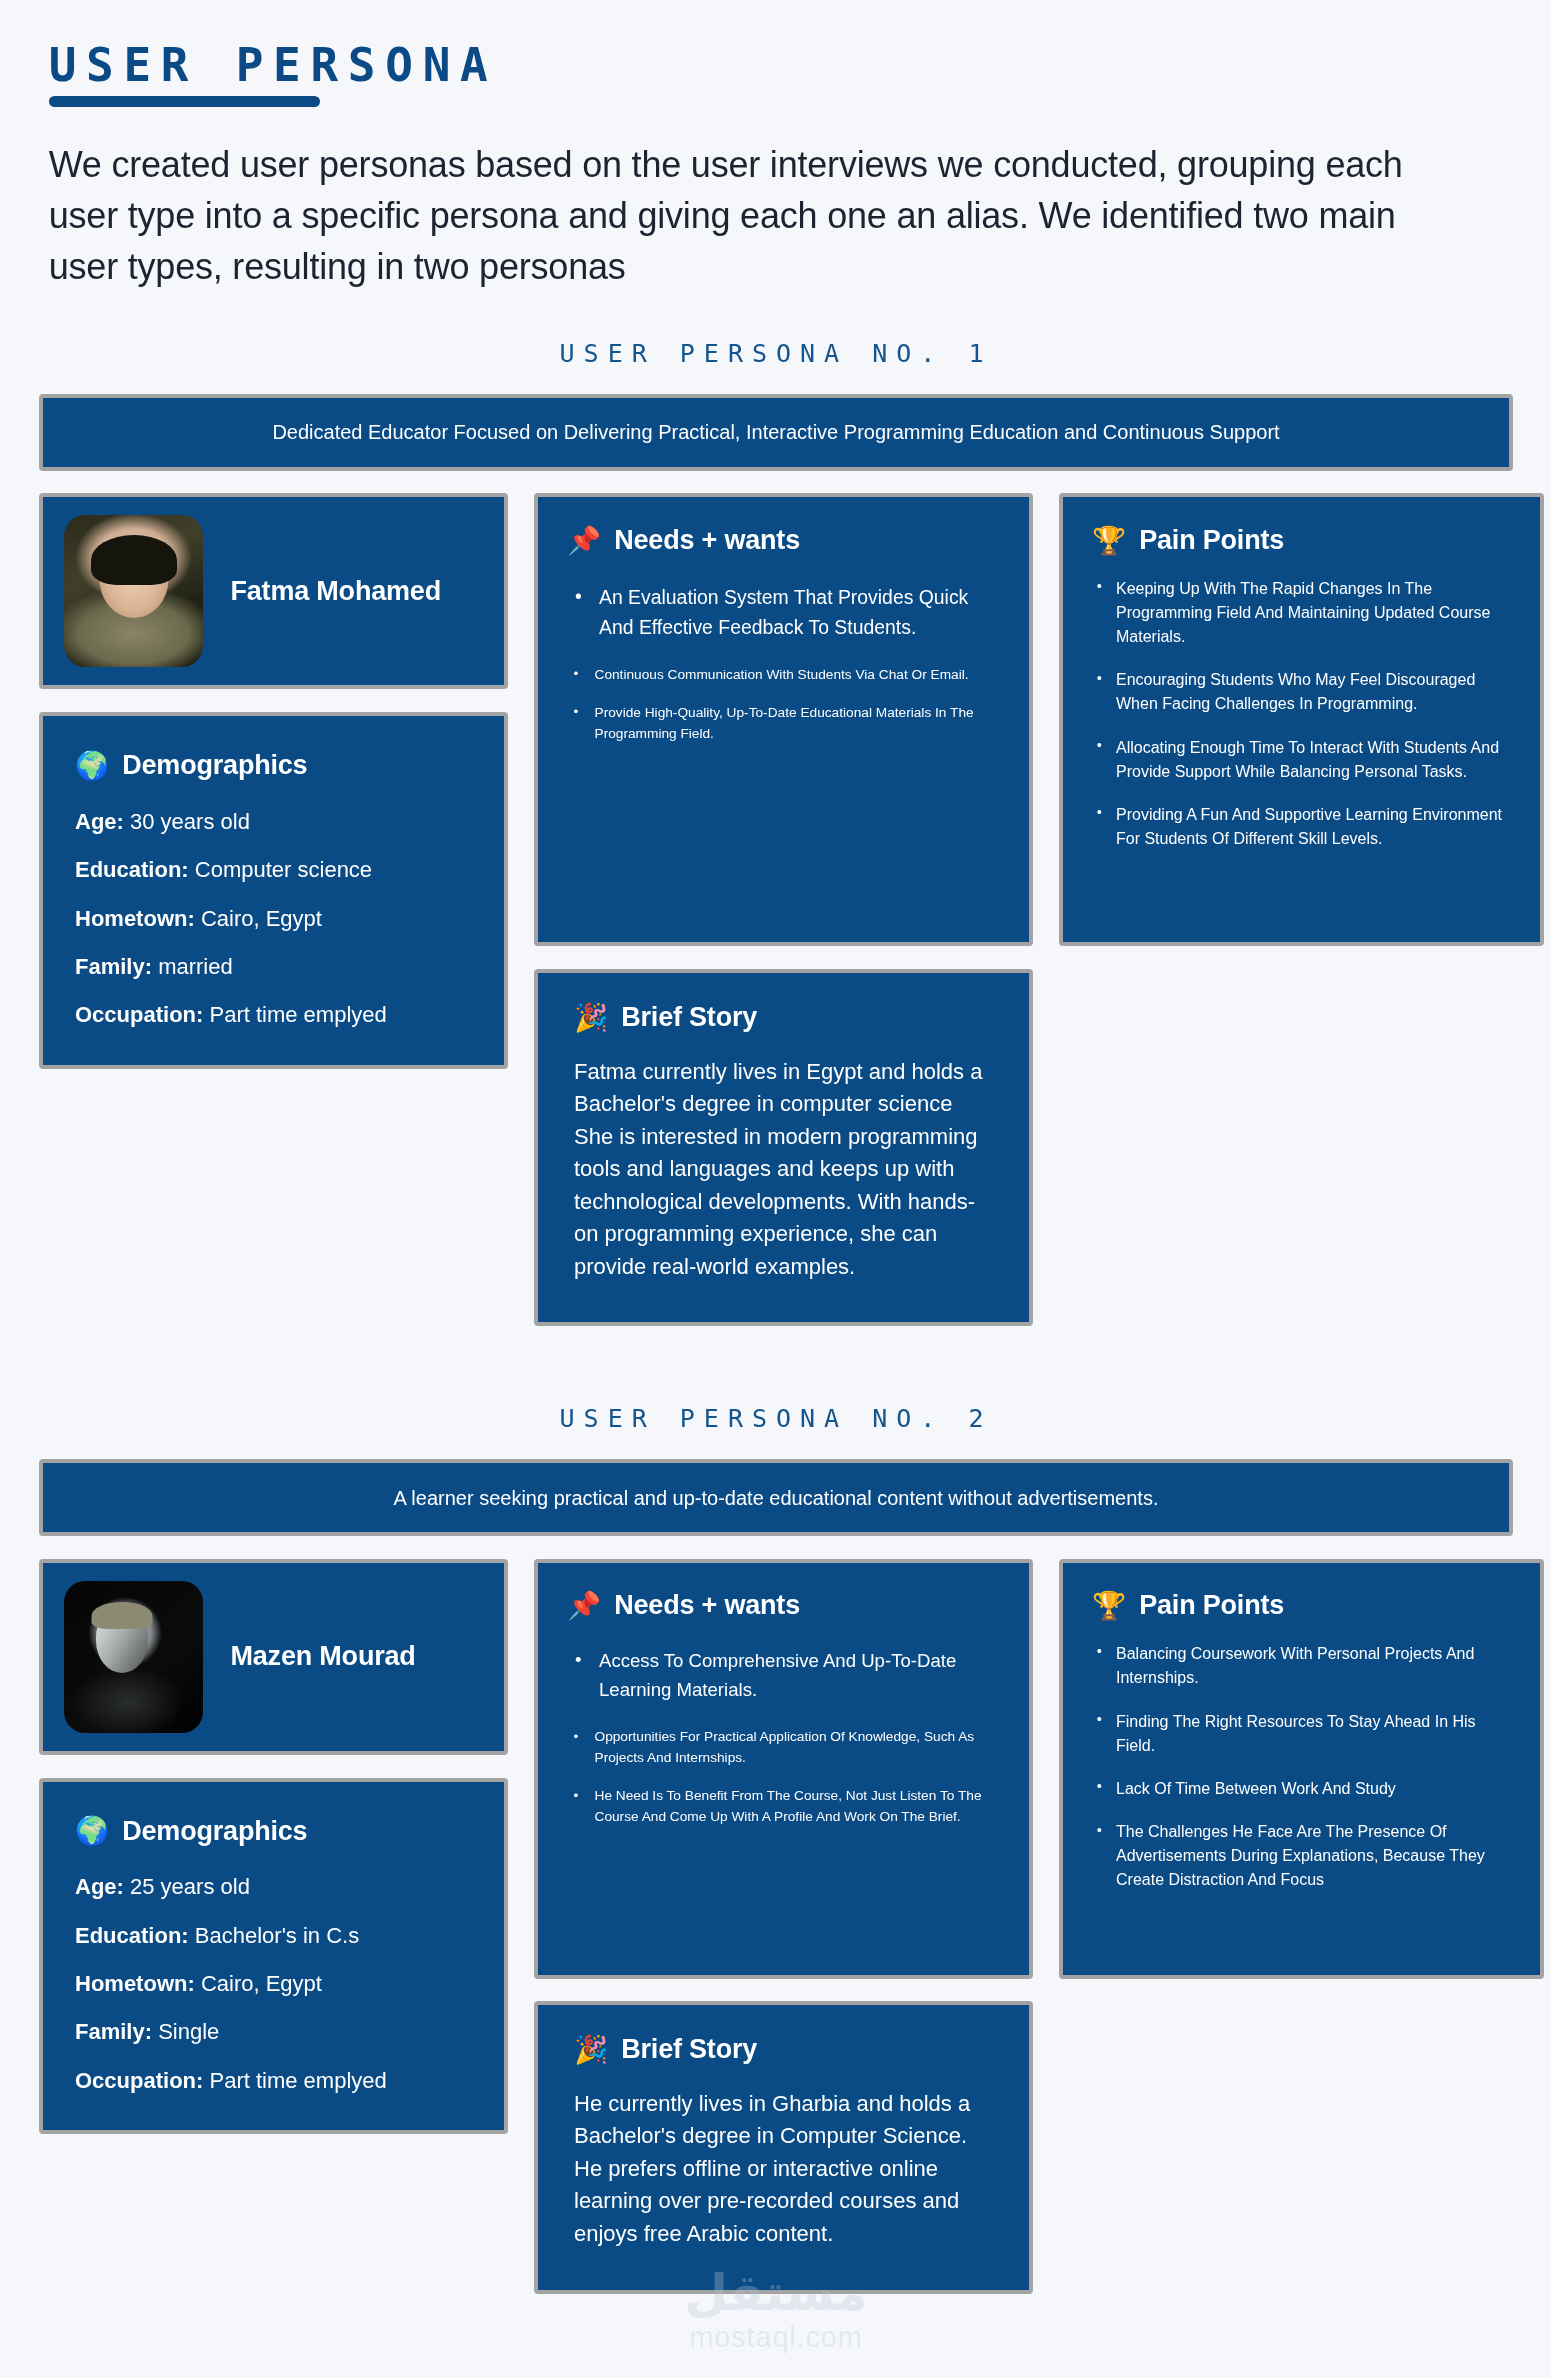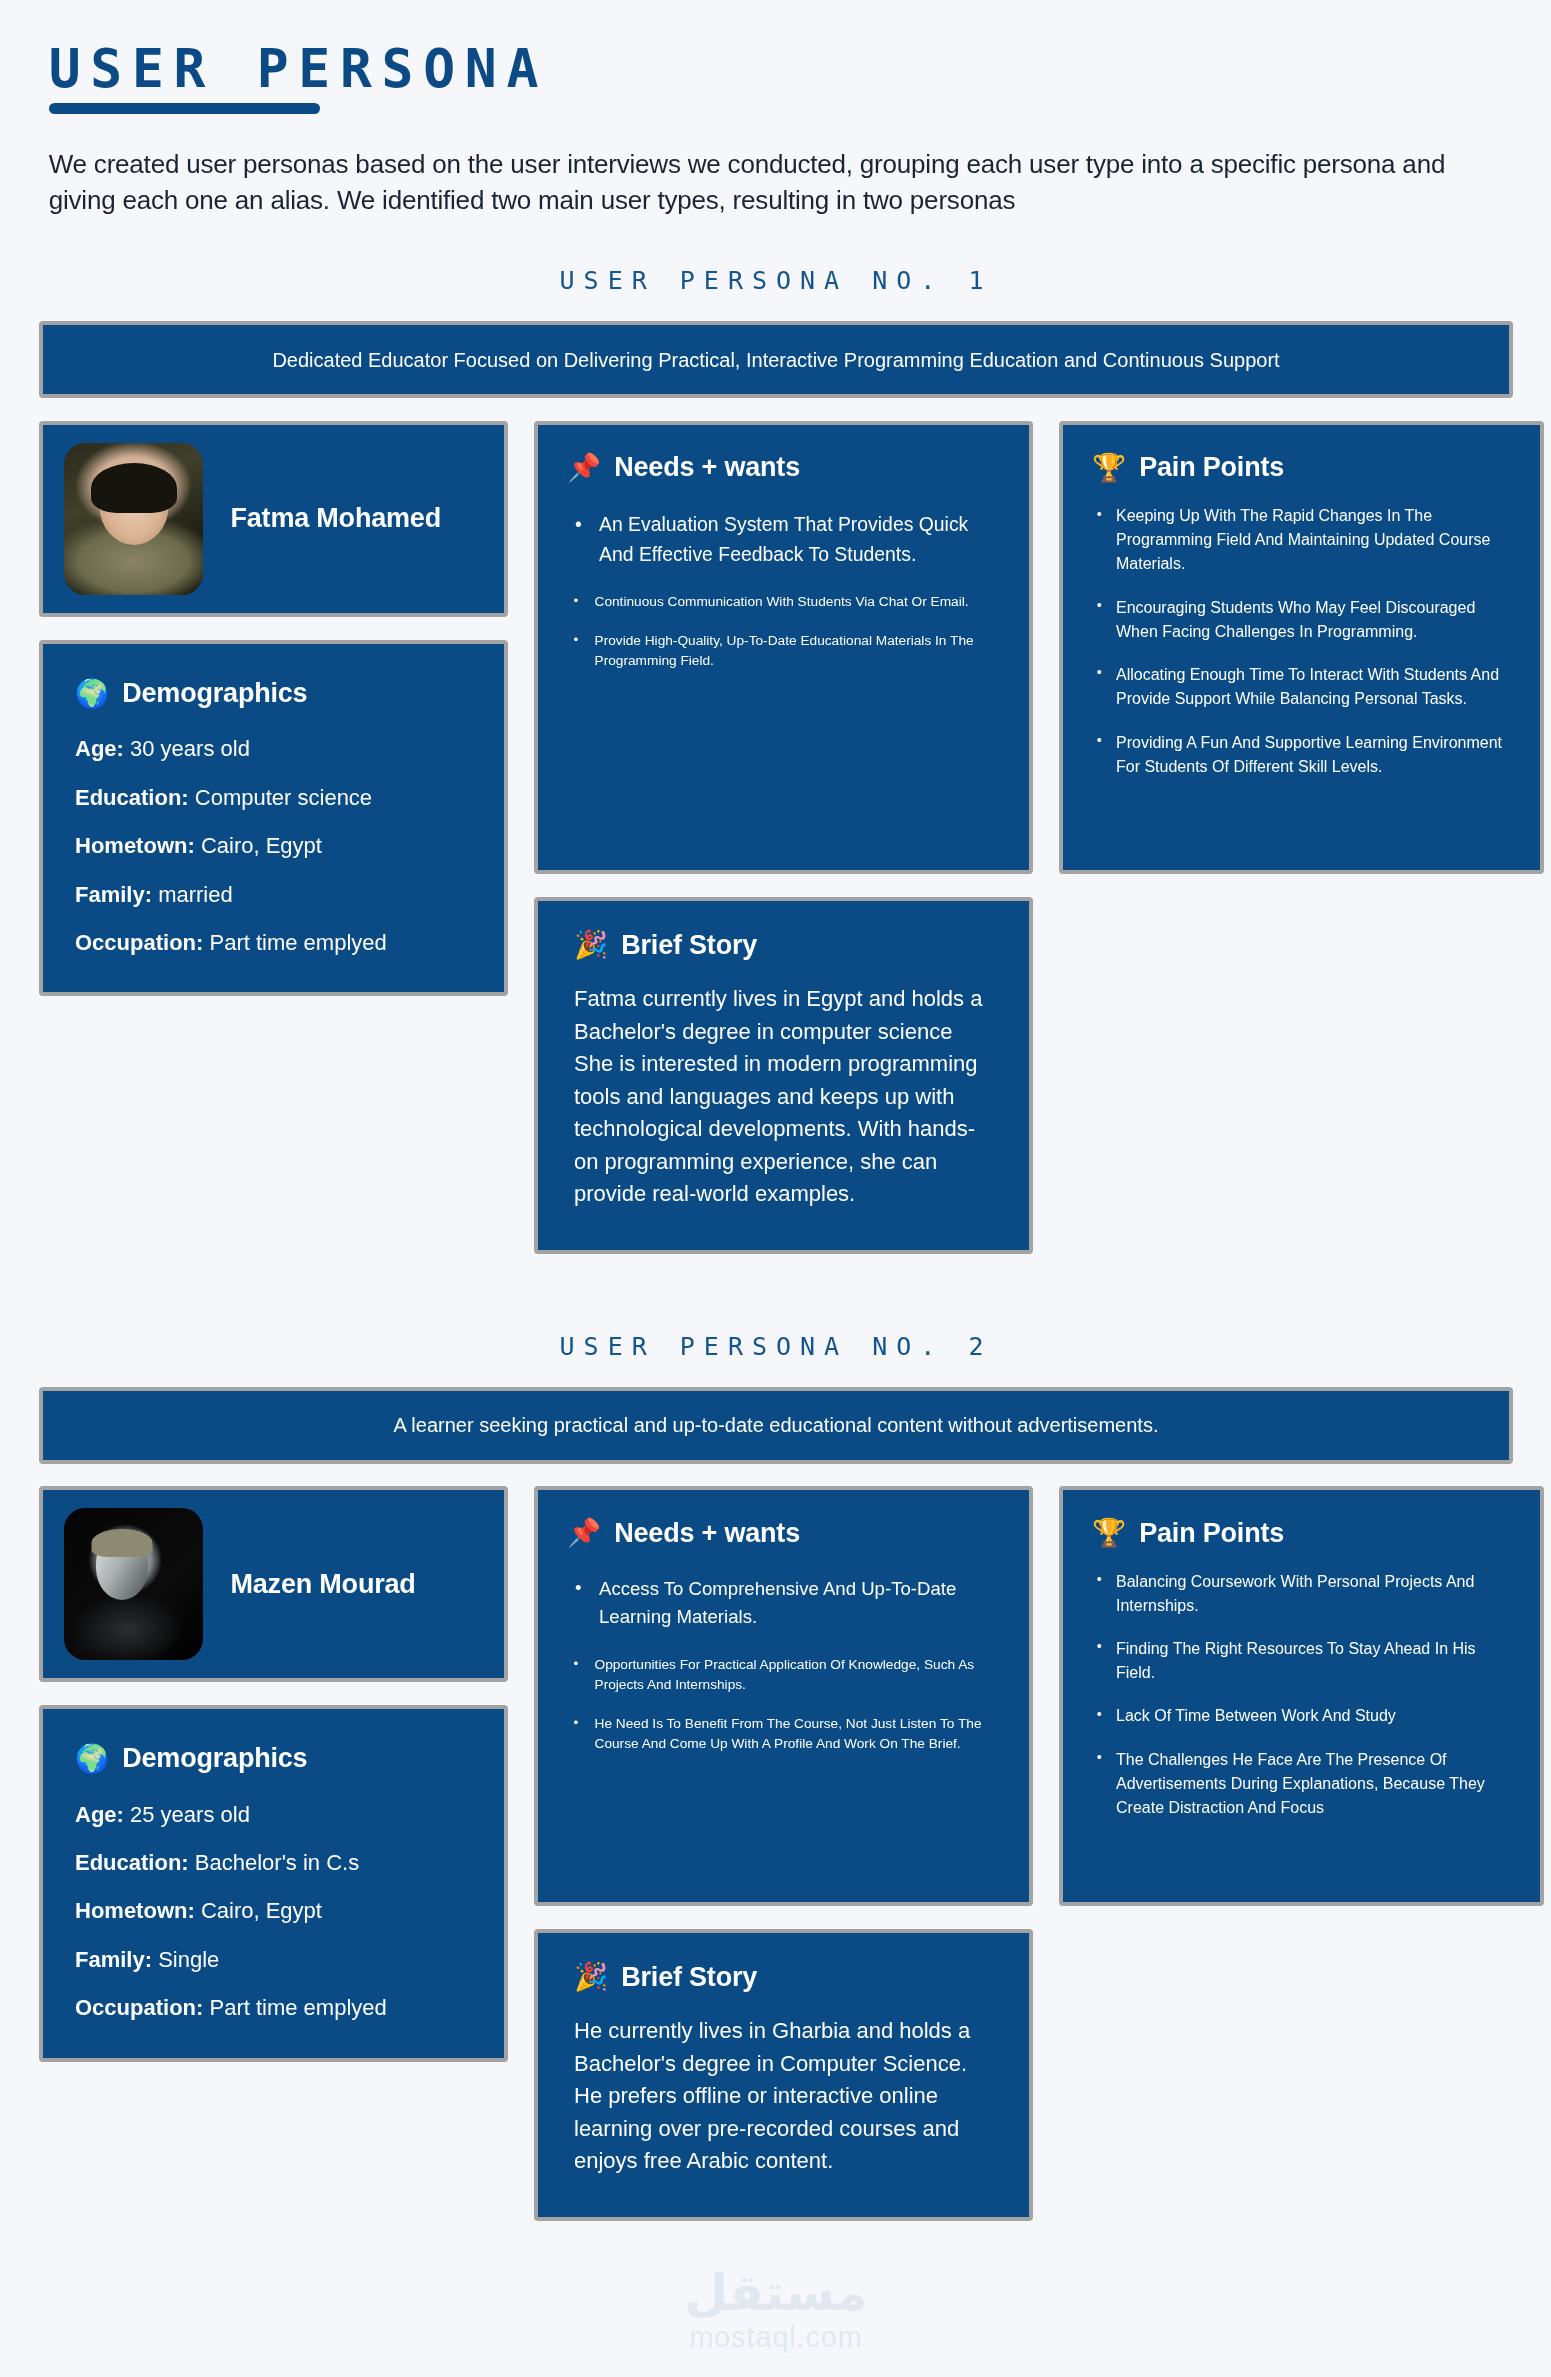--- a/index.html
+++ b/index.html
@@ -9,30 +9,30 @@
     font-family:"Liberation Sans", sans-serif;
     overflow:hidden;
   }
   .page{ position:relative; width:1552px; height:2377px; padding:0 39px; }
 
   
   .header{ padding:42px 0 0 9.7px; }
   .title-wrap{ position:relative; display:inline-block; }
   .title{
     font-family:"DejaVu Sans Mono", monospace;
-    font-size:53px; font-weight:700; letter-spacing:9.7px;
+    font-size:46px; font-weight:700; letter-spacing:9.7px;
     color:#0b4a85; line-height:1.0; white-space:nowrap;
   }
   .title-rule{
     width:271px; height:10.5px; background:#0b4a85;
     border-radius:5.7px; margin-top:8px;
   }
   .intro{
     margin-top:32px;
-    font-size:26px; line-height:1.42; color:#1b2430;
+    font-size:36px; line-height:1.42; color:#1b2430;
     max-width:1422px; letter-spacing:-0.2px;
   }
 
   
   .section-label{
     text-align:center;
     font-family:"DejaVu Sans Mono", monospace;
     font-size:25px; letter-spacing:9px; color:#15558f;
     font-weight:400;
   }

